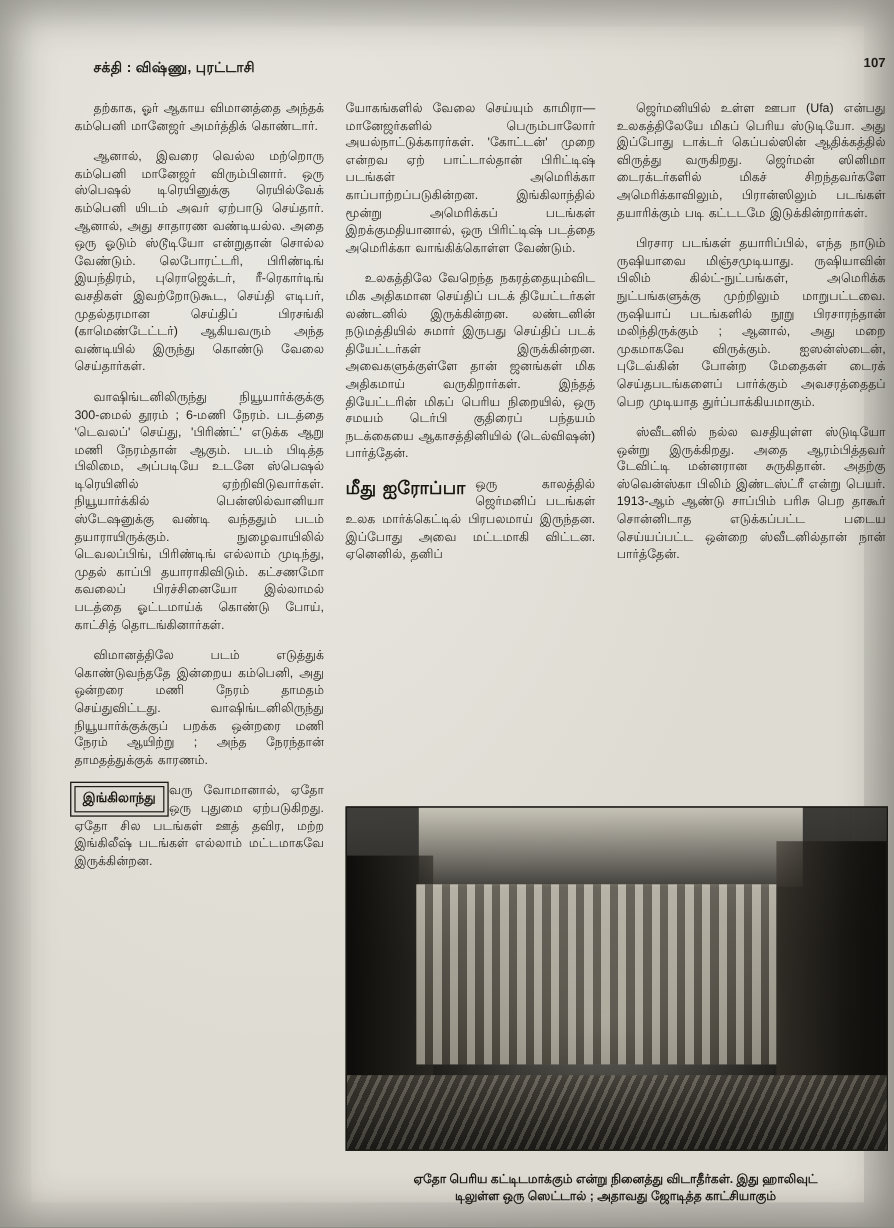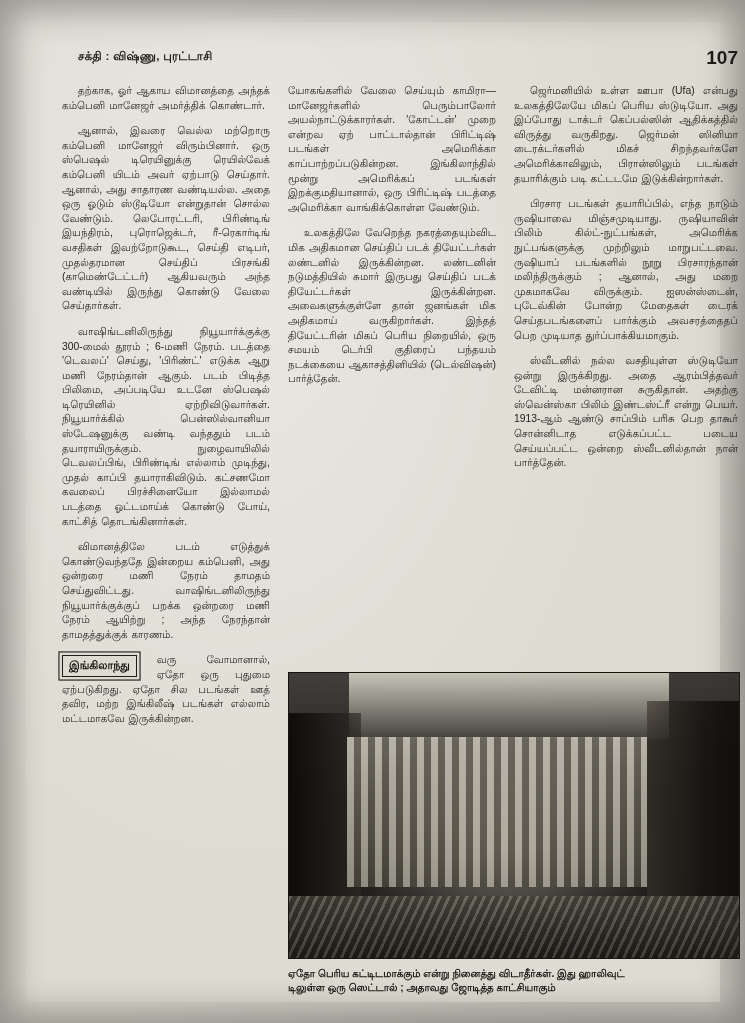--- a/index.html
+++ b/index.html
@@ -57,21 +57,21 @@
     top: 0;
     font-size: 11.5px;
     font-weight: bold;
     color: #23211c;
     letter-spacing: .3px;
   }
   .head-right {
     position: absolute;
     right: 0;
     top: -3px;
-    font-size: 19px;
+    font-size: 11px;
     font-weight: bold;
     color: #1d1b17;
   }
 
   
   .col {
     position: absolute;
     top: 62px;
     color: #1e1c18;
     font-size: 10.4px;
@@ -103,21 +103,21 @@
     line-height: 13px;
     color: #17150f;
     background: #dedbd2;
     box-shadow: 0 0 0 2.5px #dedbd2, 0 0 0 3.6px #1d1b17;
     margin: 2px 6px 2px 0;
   }
   .headwrap {
     margin: 4px 0 10px 0;
     text-indent: 0;
   }
-  .headwrap .boxhead { float: left; margin-right: 20px; }
+  .headwrap .boxhead { float: left; margin-right: 4px; }
   .headwrap::after { content: ""; display: block; clear: both; }
 
   .bighead {
     float: left;
     font-size: 15px;
     font-weight: bold;
     line-height: 17px;
     color: #17150f;
     margin: 1px 8px 2px 0;
     letter-spacing: .2px;
@@ -170,24 +170,24 @@
     background:
       repeating-linear-gradient(115deg, rgba(200,195,180,0.22) 0 3px, rgba(30,28,24,0.30) 3px 8px),
       linear-gradient(to bottom, rgba(90,86,76,0.7), rgba(25,23,20,0.95));
   }
   .ph-sky {
     position: absolute;
     left: 60px; right: 70px; top: 0; height: 66px;
     background: linear-gradient(to bottom, rgba(232,228,214,0.80), rgba(140,136,124,0.2));
   }
   .caption {
-    margin-top: 8px;
+    margin-top: 18px;
     font-size: 10.2px;
     line-height: 14px;
-    text-align: left;
+    text-align: center;
     font-weight: bold;
     color: #1c1a16;
   }
 </style>
 </head>
 <body>
 
 <div id="page">
   <div class="sheet">
 
@@ -203,20 +203,24 @@
       <p>விமானத்திலே படம் எடுத்துக் கொண்டுவந்ததே இன்றைய கம்பெனி, அது ஒன்றரை மணி நேரம் தாமதம் செய்துவிட்டது. வாஷிங்டனிலிருந்து நியூயார்க்குக்குப் பறக்க ஒன்றரை மணி நேரம் ஆயிற்று ; அந்த நேரந்தான் தாமதத்துக்குக் காரணம்.</p>
       <div class="headwrap">
         <span class="boxhead">இங்கிலாந்து</span>
         <span>வரு வோமானால், ஏதோ ஒரு புதுமை ஏற்படுகிறது. ஏதோ சில படங்கள் ஊத் தவிர, மற்ற இங்கிலீஷ் படங்கள் எல்லாம் மட்டமாகவே இருக்கின்றன.</span>
       </div>
     </div>
 
     <div class="col" id="col2">
       <p class="noind">யோகங்களில் வேலை செய்யும் காமிரா—மானேஜர்களில் பெரும்பாலோர் அயல்நாட்டுக்காரர்கள். 'கோட்டன்' முறை என்றவ ஏற் பாட்டால்தான் பிரிட்டிஷ் படங்கள் அமெரிக்கா காப்பாற்றப்படுகின்றன. இங்கிலாந்தில் மூன்று அமெரிக்கப் படங்கள் இறக்குமதியானால், ஒரு பிரிட்டிஷ் படத்தை அமெரிக்கா வாங்கிக்கொள்ள வேண்டும்.</p>
       <p>உலகத்திலே வேறெந்த நகரத்தையும்விட மிக அதிகமான செய்திப் படக் தியேட்டர்கள் லண்டனில் இருக்கின்றன. லண்டனின் நடுமத்தியில் சுமார் இருபது செய்திப் படக் தியேட்டர்கள் இருக்கின்றன. அவைகளுக்குள்ளே தான் ஜனங்கள் மிக அதிகமாய் வருகிறார்கள். இந்தத் தியேட்டரின் மிகப் பெரிய நிறையில், ஒரு சமயம் டெர்பி குதிரைப் பந்தயம் நடக்கையை ஆகாசத்தினியில் (டெல்விஷன்) பார்த்தேன்.</p>
+      <div class="headwrap">
+        <span class="bighead">மீது ஐரோப்பா</span>
+        <span>ஒரு காலத்தில் ஜெர்மனிப் படங்கள் உலக மார்க்கெட்டில் பிரபலமாய் இருந்தன. இப்போது அவை மட்டமாகி விட்டன. ஏனெனில், தனிப்</span>
+      </div>
     </div>
 
     <div class="col" id="col3">
       <p>ஜெர்மனியில் உள்ள ஊபா (Ufa) என்பது உலகத்திலேயே மிகப் பெரிய ஸ்டுடியோ. அது இப்போது டாக்டர் கெப்பல்ஸின் ஆதிக்கத்தில் விருத்து வருகிறது. ஜெர்மன் ஸினிமா டைரக்டர்களில் மிகச் சிறந்தவர்களே அமெரிக்காவிலும், பிரான்ஸிலும் படங்கள் தயாரிக்கும் படி கட்டடமே இடுக்கின்றார்கள்.</p>
       <p>பிரசார படங்கள் தயாரிப்பில், எந்த நாடும் ருஷியாவை மிஞ்சமுடியாது. ருஷியாவின் பிலிம் கில்ட்-நுட்பங்கள், அமெரிக்க நுட்பங்களுக்கு முற்றிலும் மாறுபட்டவை. ருஷியாப் படங்களில் நூறு பிரசாரந்தான் மலிந்திருக்கும் ; ஆனால், அது மறை முகமாகவே விருக்கும். ஐஸன்ஸ்டைன், புடேவ்கின் போன்ற மேதைகள் டைரக் செய்தபடங்களைப் பார்க்கும் அவசரத்தைதப் பெற முடியாத துர்ப்பாக்கியமாகும்.</p>
       <p>ஸ்வீடனில் நல்ல வசதியுள்ள ஸ்டுடியோ ஒன்று இருக்கிறது. அதை ஆரம்பித்தவர் டேவிட்டி மன்னரான சுருகிதான். அதற்கு ஸ்வென்ஸ்கா பிலிம் இண்டஸ்ட்ரீ என்று பெயர். 1913-ஆம் ஆண்டு சாப்பிம் பரிசு பெற தாகூர் சொன்னிடாத எடுக்கப்பட்ட படைய செய்யப்பட்ட ஒன்றை ஸ்வீடனில்தான் நான் பார்த்தேன்.</p>
     </div>
 
     <div class="figure">
       <div class="photo">

